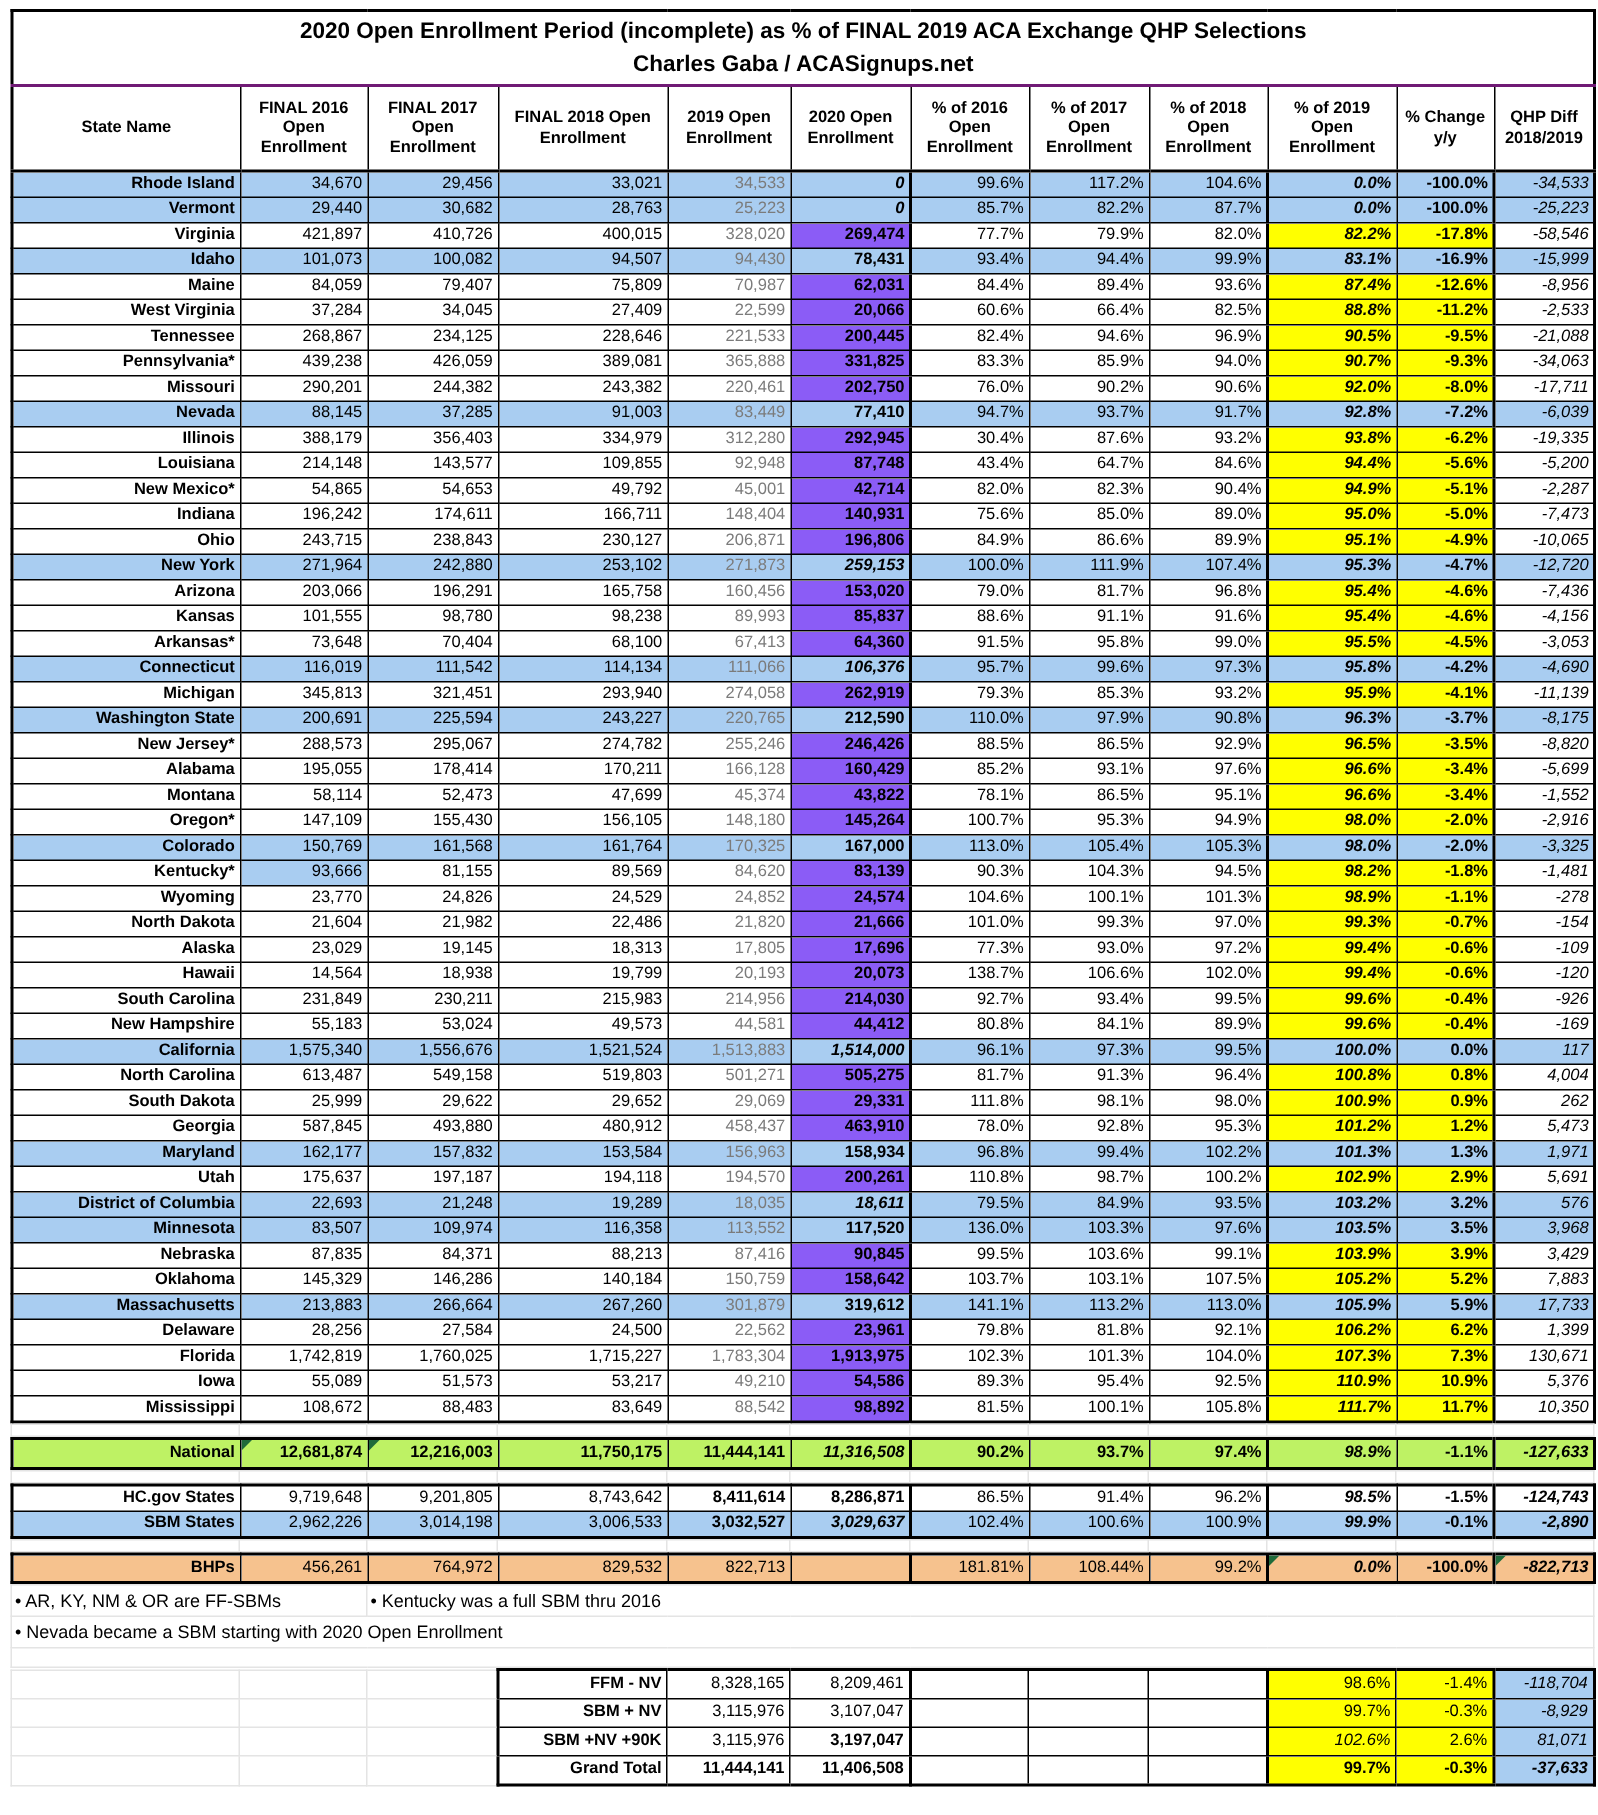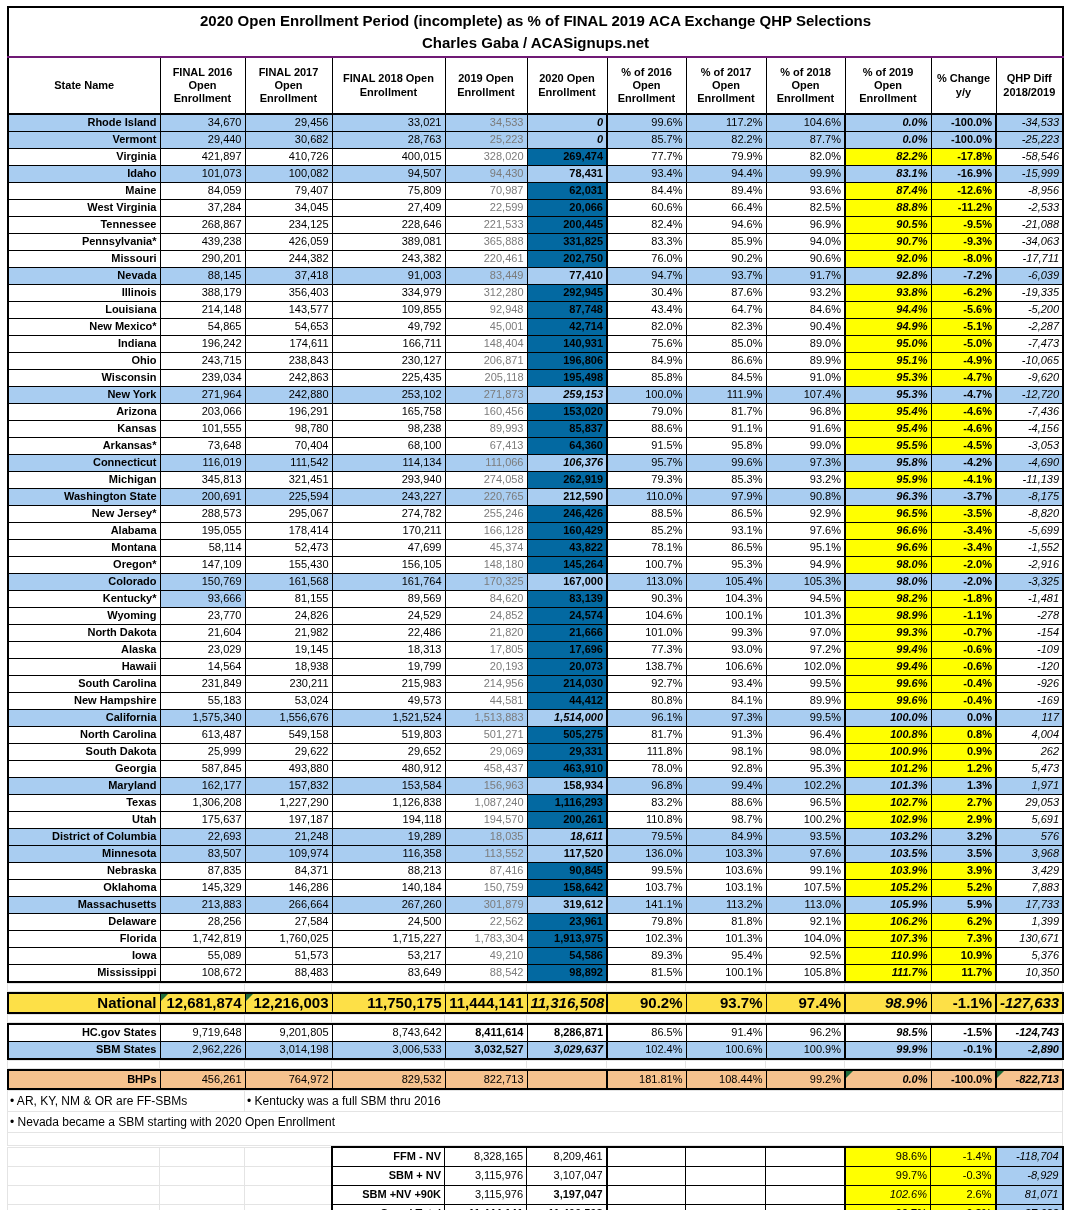--- a/index.html
+++ b/index.html
@@ -13,31 +13,31 @@
   col.c8{width:79px}col.c9{width:86px}col.c10{width:65px}col.c11{width:67px}
   
   table.main{border:2px solid #000;}
   tr.title-row td{border-bottom:2px solid #701a75;text-align:center;font-weight:bold;font-size:15px;height:48px;line-height:1.45;background:#fff;}
   tr.head-row td{font-weight:bold;text-align:center;vertical-align:middle;height:55px;white-space:normal;border-bottom:2px solid #000;background:#fff;}
   td.hy{background:#FFFF00;}
   
   td.name{font-weight:bold;background:#fff;}
   td.num{background:#fff;}
   td.y19{color:#7b7b7b;background:#fff;}
-  td.y20{font-weight:bold;background:#0369a1;border-right:2px solid #000;}
+  td.y20{font-weight:bold;background:#8b5cf6;border-right:2px solid #000;}
   td.p19{font-weight:bold;font-style:italic;background:#FFFF00;border-left:2px solid #000;}
   td.chg{font-weight:bold;background:#FFFF00;}
   td.diff{font-style:italic;background:#fff;border-left:2px solid #000;}
   td.ital{font-style:italic;}
   
   tr.rb td{background:#A9CDF1;}
   tr.rky td.kblue{background:#A9CDF1;}
   
   table.block{border:2px solid #000;}
-  tr.rnat td{background:#fde047;font-weight:bold;height:18px;font-size:15px;}
+  tr.rnat td{background:#bef264;font-weight:bold;height:18px;font-size:11px;}
   tr.rnat td.y20{font-style:italic;}
   tr.rnat td.diff{font-style:italic;}
   tr.rhc td{background:#fff;height:16px;}
   tr.rhc td.name,tr.rsbm td.name{font-weight:bold;}
   tr.rsbm td{background:#A9CDF1;height:16px;}
   tr.rbhp td{background:#F6C28E;height:17px;}
   tr.rbhp td.name{font-weight:bold;}
   td.bi{font-weight:bold;font-style:italic;margin-left:44px;}
   td.bold{font-weight:bold;}
   
@@ -224,21 +224,21 @@
           <td class="num">76.0%</td>
           <td class="num">90.2%</td>
           <td class="num">90.6%</td>
           <td class="p19">92.0%</td>
           <td class="chg">-8.0%</td>
           <td class="diff">-17,711</td>
         </tr>
         <tr class="rb">
           <td class="name">Nevada</td>
           <td class="num">88,145</td>
-          <td class="num">37,418</td>
+          <td class="num">37,285</td>
           <td class="num">91,003</td>
           <td class="num y19">83,449</td>
           <td class="y20">77,410</td>
           <td class="num">94.7%</td>
           <td class="num">93.7%</td>
           <td class="num">91.7%</td>
           <td class="p19">92.8%</td>
           <td class="chg">-7.2%</td>
           <td class="diff">-6,039</td>
         </tr>
@@ -304,34 +304,20 @@
           <td class="num">238,843</td>
           <td class="num">230,127</td>
           <td class="num y19">206,871</td>
           <td class="y20">196,806</td>
           <td class="num">84.9%</td>
           <td class="num">86.6%</td>
           <td class="num">89.9%</td>
           <td class="p19">95.1%</td>
           <td class="chg">-4.9%</td>
           <td class="diff">-10,065</td>
-        </tr>
-        <tr class="rw">
-          <td class="name">Wisconsin</td>
-          <td class="num">239,034</td>
-          <td class="num">242,863</td>
-          <td class="num">225,435</td>
-          <td class="num y19">205,118</td>
-          <td class="y20">195,498</td>
-          <td class="num">85.8%</td>
-          <td class="num">84.5%</td>
-          <td class="num">91.0%</td>
-          <td class="p19">95.3%</td>
-          <td class="chg">-4.7%</td>
-          <td class="diff">-9,620</td>
         </tr>
         <tr class="rb">
           <td class="name">New York</td>
           <td class="num">271,964</td>
           <td class="num">242,880</td>
           <td class="num">253,102</td>
           <td class="num y19">271,873</td>
           <td class="y20 ital">259,153</td>
           <td class="num">100.0%</td>
           <td class="num">111.9%</td>
@@ -654,34 +640,20 @@
           <td class="num">157,832</td>
           <td class="num">153,584</td>
           <td class="num y19">156,963</td>
           <td class="y20">158,934</td>
           <td class="num">96.8%</td>
           <td class="num">99.4%</td>
           <td class="num">102.2%</td>
           <td class="p19">101.3%</td>
           <td class="chg">1.3%</td>
           <td class="diff">1,971</td>
-        </tr>
-        <tr class="rw">
-          <td class="name">Texas</td>
-          <td class="num">1,306,208</td>
-          <td class="num">1,227,290</td>
-          <td class="num">1,126,838</td>
-          <td class="num y19">1,087,240</td>
-          <td class="y20">1,116,293</td>
-          <td class="num">83.2%</td>
-          <td class="num">88.6%</td>
-          <td class="num">96.5%</td>
-          <td class="p19">102.7%</td>
-          <td class="chg">2.7%</td>
-          <td class="diff">29,053</td>
         </tr>
         <tr class="rw">
           <td class="name">Utah</td>
           <td class="num">175,637</td>
           <td class="num">197,187</td>
           <td class="num">194,118</td>
           <td class="num y19">194,570</td>
           <td class="y20">200,261</td>
           <td class="num">110.8%</td>
           <td class="num">98.7%</td>

